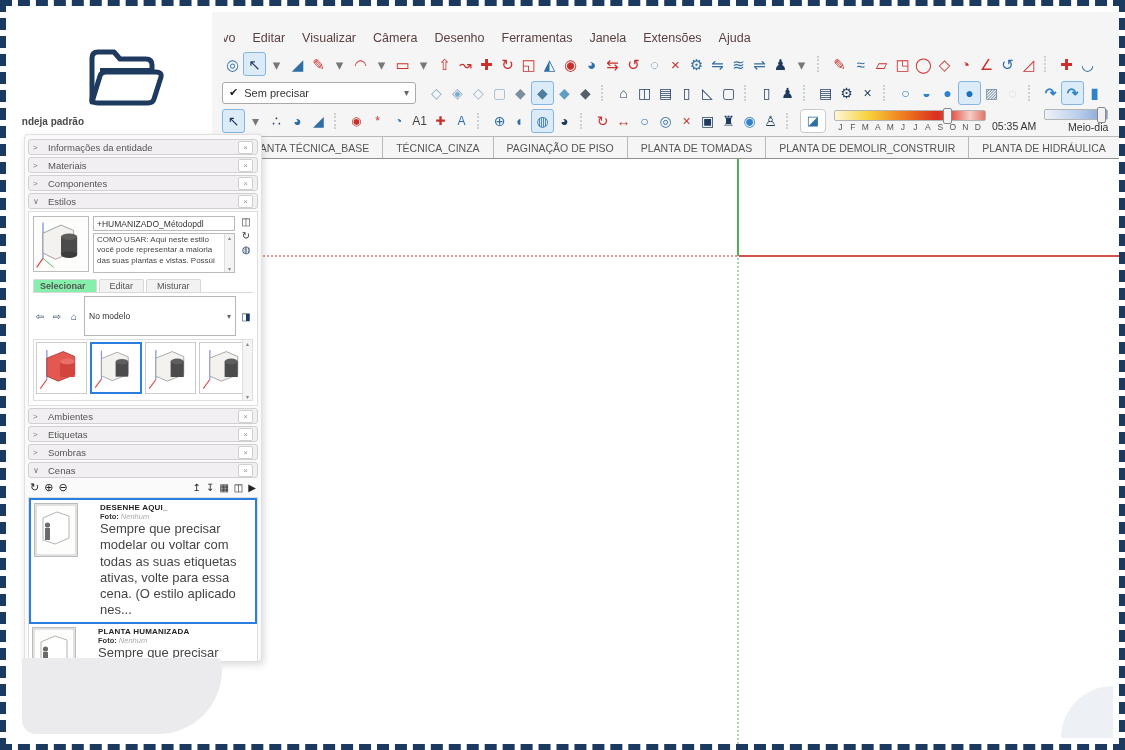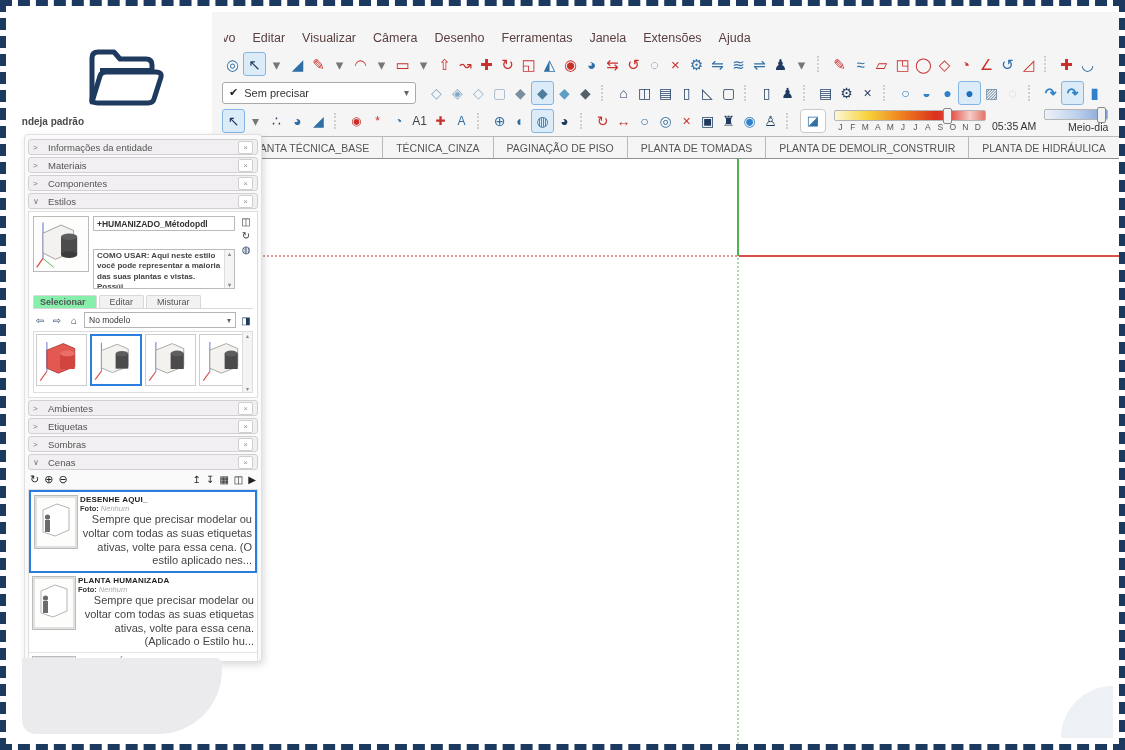--- a/index.html
+++ b/index.html
@@ -61,52 +61,52 @@
         padding:2px 3px;box-sizing:border-box;font-size:9.5px;}
   .sec{height:14px;background:#f1eff1;border:1px solid #d2cfd2;border-radius:3px;display:flex;
        align-items:center;gap:6px;color:#555;margin:2px 0;padding:0 4px;}
   .sec .chev{width:9px;color:#777;font-size:8px;}
   .sec .xbtn{margin-left:auto;width:13px;height:11px;background:#fff;border:1px solid #cfcfcf;border-radius:2px;
              color:#999;font-size:8px;display:flex;align-items:center;justify-content:center;}
   .panel{background:#fff;border:1px solid #e0dee0;margin:2px 0;padding:4px;}
   
   .style-top{display:flex;gap:4px;}
   .style-thumb{width:54px;height:54px;border:1px solid #bbb;background:#fdfdfb;flex:0 0 auto;}
-  .style-fields{flex:1;display:flex;flex-direction:column;gap:18px;min-width:0;font-weight:bold;}
+  .style-fields{flex:1;display:flex;flex-direction:column;gap:2px;min-width:0;}
   .style-name{height:13px;border:1px solid #bbb;background:#fff;font-size:8.5px;color:#333;
               padding:0 3px;display:flex;align-items:center;white-space:nowrap;overflow:hidden;}
   .style-desc-wrap{position:relative;height:38px;border:1px solid #bbb;background:#fff;overflow:hidden;}
   .style-desc{font-size:8px;line-height:1.3;color:#444;padding:1px 12px 0 3px;}
   .vscroll{position:absolute;right:0;top:0;bottom:0;width:9px;border-left:1px solid #ddd;background:#f4f4f4;
            display:flex;flex-direction:column;justify-content:space-between;align-items:center;font-size:6px;color:#888;}
   .side-icons{display:flex;flex-direction:column;gap:3px;width:14px;align-items:center;color:#3a3a3a;font-size:10px;}
   .mini-tabs{display:flex;margin-top:6px;border-bottom:1px solid #d8d8d8;gap:2px;}
   .mini-tab{padding:1px 10px;font-size:9px;color:#555;border:1px solid #d8d8d8;border-bottom:none;background:#f3f2f3;border-radius:2px 2px 0 0;}
   .mini-tab.active{background:#86efac;font-weight:bold;padding-left:6px;}
   .nav-row{display:flex;align-items:center;gap:3px;margin-top:3px;}
   .nav-ic{width:14px;height:13px;display:flex;align-items:center;justify-content:center;color:#1e3a5f;font-size:10px;}
   .combo{flex:1;height:14px;border:1px solid #b5b5b5;background:#fff;display:flex;align-items:center;
-         font-size:8.5px;color:#333;padding:0 4px;}
+         font-size:8.5px;color:#333;padding:12px 4px;}
   .combo .caret{margin-left:auto;color:#666;font-size:8px;}
   .thumb-strip{position:relative;display:flex;gap:3px;margin-top:3px;border:1px solid #ddd;background:#fff;
                padding:2px;height:56px;}
   .sthumb{width:52px;height:52px;border:1px solid #ccc;box-sizing:border-box;}
   .sthumb.sel{border:2px solid #2a7ede;}
   
   .scene-bar{display:flex;align-items:center;gap:4px;height:15px;margin:2px 0;color:#222;font-size:11px;padding:0 2px;}
   .scene-bar .right{margin-left:auto;display:flex;gap:5px;font-size:10px;}
   .scene-list{background:#fff;border:1px solid #e0dee0;}
-  .scene-item{display:flex;gap:2px;padding:3px;border-bottom:1px solid #e4e4e4;background:#fff;}
+  .scene-item{display:flex;gap:22px;padding:3px;border-bottom:1px solid #e4e4e4;background:#fff;}
   .scene-item.active{border:2px solid #2a7ede;}
   .scene-thumb{width:42px;height:52px;border:1px solid #bbb;background:#fcfcfa;flex:0 0 auto;}
   .scene-txt{min-width:0;}
   .scene-title{font-size:8px;font-weight:bold;color:#222;letter-spacing:.2px;}
   .scene-photo{font-size:7.5px;color:#333;}
   .scene-photo .val{color:#a9a9a9;font-style:italic;}
-  .scene-desc{font-size:11px;color:#444;line-height:1.25;text-align:right;}
+  .scene-desc{font-size:13px;color:#444;line-height:1.25;}
   .blob{position:absolute;left:16px;top:652px;width:200px;height:76px;background:#ebebee;
         border-radius:0 6px 64px 14px;}
 </style>
 </head>
 <body>
 
 <div class="page">
 
   <svg class="folder" width="92" height="72" viewBox="0 0 92 72">
     <path d="M14 62 V18 q0 -6 6 -6 h16 l6 7 h26 q6 0 6 6 v10" fill="none" stroke="#1e3a5f" stroke-width="5" stroke-linejoin="round"></path>

